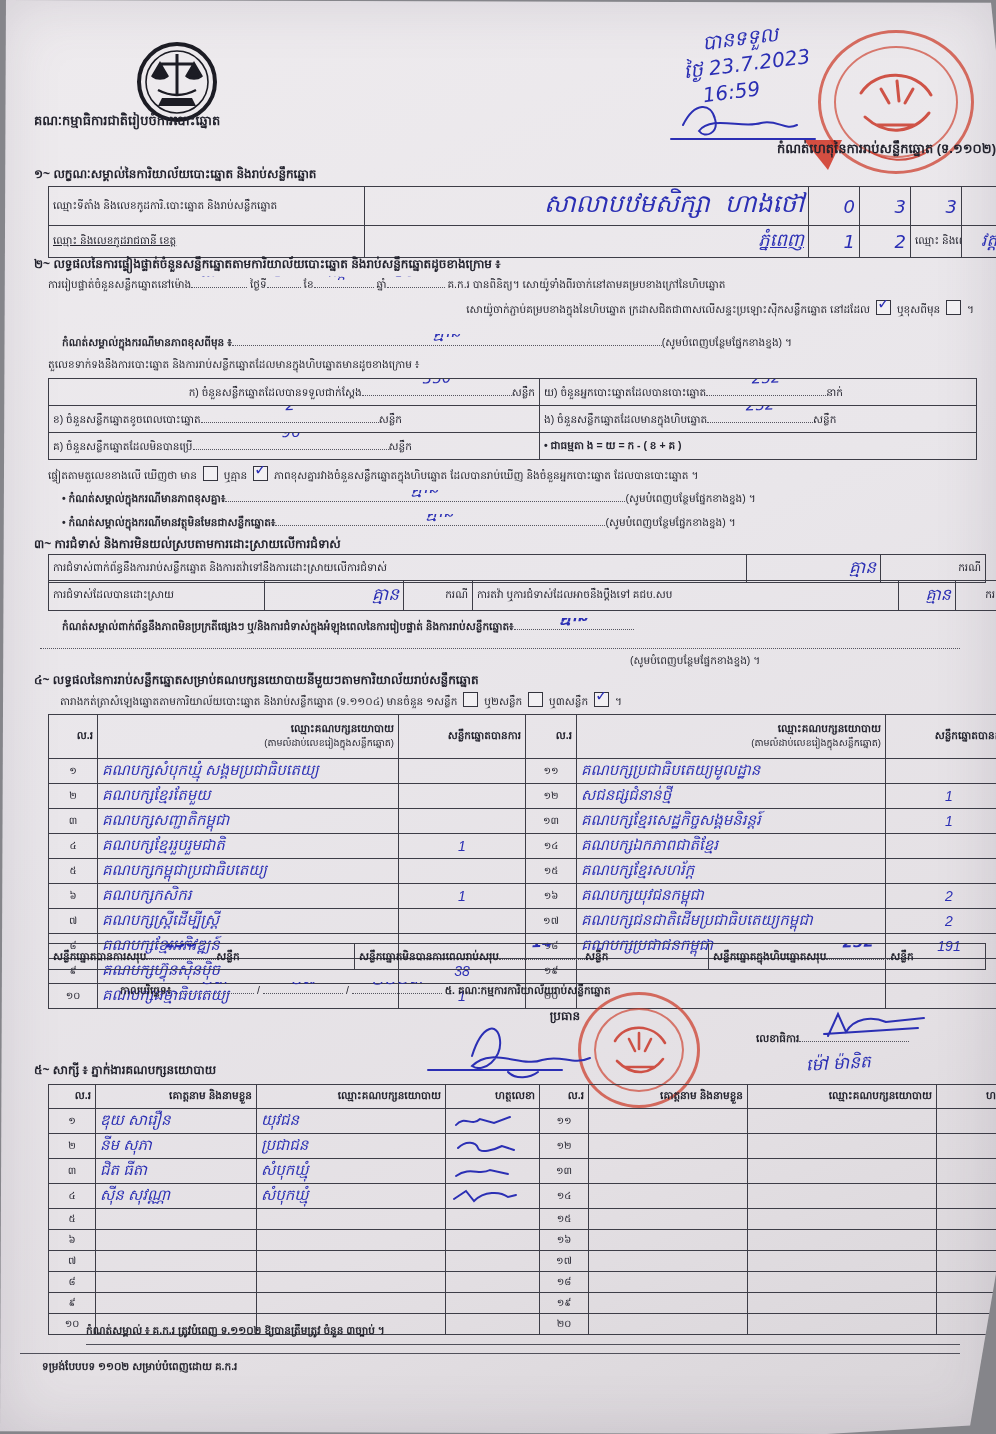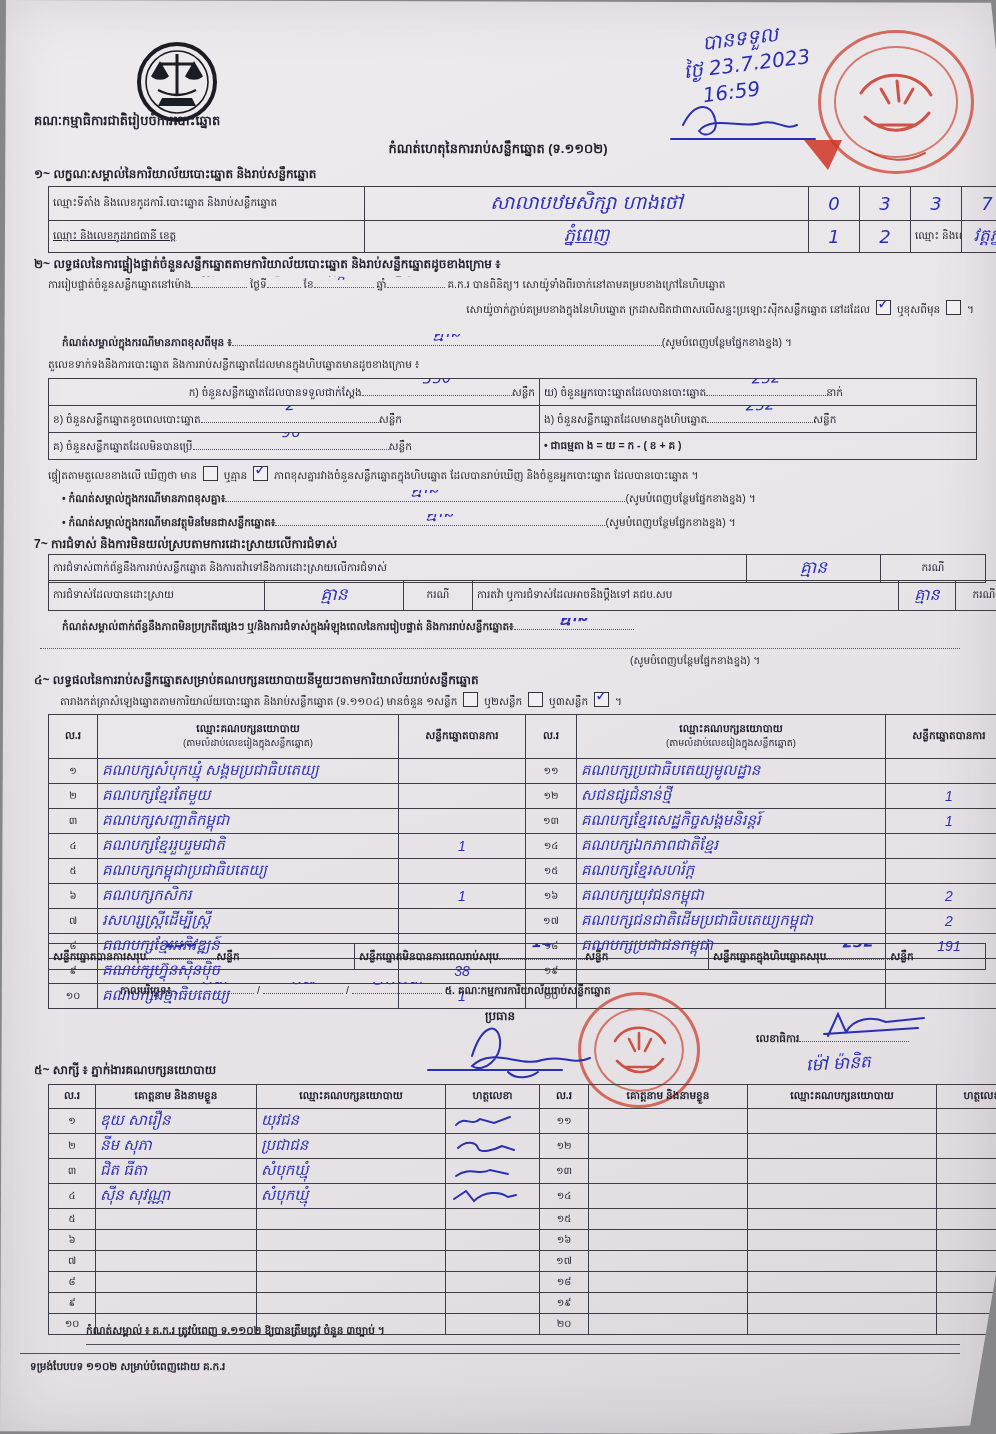--- a/index.html
+++ b/index.html
@@ -4,21 +4,21 @@
 <style>
   html,body{margin:0;padding:0;}
   body{width:996px;height:1434px;background:#85858a;font-family:"Liberation Sans","DejaVu Sans",sans-serif;position:relative;overflow:hidden;}
   #page{position:relative;width:996px;height:1434px;}
   .paper{position:absolute;inset:0;background:linear-gradient(155deg,#eeebee 0%,#e9e6ea 45%,#e4e0e4 75%,#d8d4d8 100%);
          clip-path:polygon(0.6% 0,99.5% 0.2%,100% 3.5%,100% 88.8%,97.4% 99.4%,83% 100%,0 99.8%);
          box-shadow:inset 0 0 60px rgba(90,80,100,.18);}
   .abs{position:absolute;}
   .b{font-weight:bold;}
   .hw{color:#2b2fb4;font-style:italic;font-family:"DejaVu Sans",sans-serif;}
-  .center{text-align:center;}
+  .center{text-align:right;}
   table{border-collapse:collapse;table-layout:fixed;}
   td,th{border:1.6px solid #3d3d47;padding:1px 4px;font-size:10.5px;color:#23232e;overflow:hidden;white-space:nowrap;vertical-align:middle;}
   .hd{font-size:12px;font-weight:bold;color:#23232e;white-space:nowrap;overflow:hidden;}
   .txt{font-size:10.5px;color:#26262f;white-space:nowrap;overflow:hidden;}
   .cb{display:inline-block;width:13px;height:13px;border:1.6px solid #34343e;background:#f2f0f3;position:relative;vertical-align:-2px;margin:0 3px;}
   .cb.on::after{content:"✓";position:absolute;left:0;top:-7px;font-size:16px;font-weight:bold;color:#2b2fb4;}
   .dl{display:inline-block;border-bottom:1.5px dotted #55555f;height:11px;position:relative;vertical-align:baseline;}
   .dl>.hw{position:absolute;left:50%;transform:translateX(-50%) rotate(-2deg);top:-15px;font-size:15px;white-space:nowrap;}
   .rownum{text-align:center;font-size:10px;}
   .cname{color:#2b2fb4;font-style:italic;font-size:15px;}
@@ -66,21 +66,21 @@
 
     <div class="abs hd" style="left:34px;top:112px;width:420px;font-size:13px;">គណៈកម្មាធិការជាតិរៀបចំការបោះឆ្នោត</div>
     <div class="abs hd center" style="left:0;top:140px;width:996px;font-size:13px;">កំណត់ហេតុនៃការរាប់សន្លឹកឆ្នោត (ទ.១១០២)</div>
 
     <div class="abs hd" style="left:34px;top:166px;width:930px;">១~ លក្ខណៈសម្គាល់នៃការិយាល័យបោះឆ្នោត និងរាប់សន្លឹកឆ្នោត</div>
     <table class="abs" style="left:48px;top:186px;width:910px;">
       <tbody>
           <tr style="height:34px;">
         <td style="width:307px;">ឈ្មោះទីតាំង និងលេខកូដការិ.បោះឆ្នោត និងរាប់សន្លឹកឆ្នោត</td>
         <td style="width:435px;" class="center">
-          <span class="hw" style="font-size:19px;">សាលាបឋមសិក្សា ហាងថៅ</span>
+          <span class="hw" style="font-size:25px;font-family:Liberation Mono, monospace;">សាលាបឋមសិក្សា ហាងថៅ</span>
         </td>
         <td style="width:42px;" class="center"><span class="hw" style="font-size:18px;">0</span></td>
         <td style="width:42px;" class="center"><span class="hw" style="font-size:18px;">3</span></td>
         <td style="width:42px;" class="center"><span class="hw" style="font-size:18px;">3</span></td>
         <td style="width:42px;" class="center"><span class="hw" style="font-size:18px;">7</span></td>
       </tr>
       <tr style="height:32px;">
         <td style="width:232px;text-decoration:underline;">ឈ្មោះ និងលេខកូដរាជធានី ខេត្ត</td>
         <td style="width:120px;" class="center"><span class="hw" style="font-size:18px;text-decoration:underline;">ភ្នំពេញ</span></td>
         <td style="width:30px;" class="center"><span class="hw" style="font-size:18px;">1</span></td>
@@ -138,21 +138,21 @@
       <span class="cb on" id="cb-diff-none"></span>
       <span>ភាពខុសគ្នារវាងចំនួនសន្លឹកឆ្នោតក្នុងហិបឆ្នោត ដែលបានរាប់ឃើញ និងចំនួនអ្នកបោះឆ្នោត ដែលបានបោះឆ្នោត ។</span>
     </div>
     <div class="abs txt" style="left:62px;top:490px;width:920px;">
       <span class="b">• កំណត់សម្គាល់ក្នុងករណីមានភាពខុសគ្នា៖</span><span class="dl" style="width:400px;"><span class="hw" style="font-size:18px;">គ្មាន</span></span><span>(សូមបំពេញបន្ថែមផ្នែកខាងខ្នង) ។</span>
     </div>
     <div class="abs txt" style="left:62px;top:514px;width:920px;">
       <span class="b">• កំណត់សម្គាល់ក្នុងករណីមានវត្ថុមិនមែនជាសន្លឹកឆ្នោត៖</span><span class="dl" style="width:330px;"><span class="hw" style="font-size:18px;">គ្មាន</span></span><span>(សូមបំពេញបន្ថែមផ្នែកខាងខ្នង) ។</span>
     </div>
 
-    <div class="abs hd" style="left:34px;top:536px;width:930px;">7~ ការជំទាស់ និងការមិនយល់ស្របតាមការដោះស្រាយលើការជំទាស់</div>
+    <div class="abs hd" style="left:34px;top:536px;width:930px;">៣~ ការជំទាស់ និងការមិនយល់ស្របតាមការដោះស្រាយលើការជំទាស់</div>
     <table class="abs" style="left:48px;top:554px;width:910px;">
       <tbody>
           <tr style="height:28px;">
         <td style="width:689px;">ការជំទាស់ពាក់ព័ន្ធនឹងការរាប់សន្លឹកឆ្នោត និងការតវ៉ាទៅនឹងការដោះស្រាយលើការជំទាស់</td>
         <td style="width:125px;" class="center"><span class="hw" style="font-size:17px;">គ្មាន</span></td>
         <td style="width:96px;" class="center">ករណី</td>
       </tr>
     </tbody>
       </table>
     <table class="abs" style="left:48px;top:580.4px;width:910px;">
@@ -244,21 +244,21 @@
           <tr style="height: 21px;">
             <td class="rownum">៦</td>
             <td class="cname">គណបក្សកសិករ</td>
             <td class="cvotes">1</td>
             <td class="rownum">១៦</td>
             <td class="cname">គណបក្សយុវជនកម្ពុជា</td>
             <td class="cvotes">2</td>
           </tr>
           <tr style="height: 21px;">
             <td class="rownum">៧</td>
-            <td class="cname">រសហរ្សស្ត្រីដើម្បីស្ត្រី</td>
+            <td class="cname">គណបក្សស្ត្រីដើម្បីស្ត្រី</td>
             <td class="cvotes"></td>
             <td class="rownum">១៧</td>
             <td class="cname">គណបក្សជនជាតិដើមប្រជាធិបតេយ្យកម្ពុជា</td>
             <td class="cvotes">2</td>
           </tr>
           <tr style="height: 21px;">
             <td class="rownum">៨</td>
             <td class="cname">គណបក្សខ្មែរអភិវឌ្ឍន៍</td>
             <td class="cvotes"></td>
             <td class="rownum">១៨</td>
@@ -450,16 +450,16 @@
             <td class="cname"></td>
             <td class="cname"></td>
             <td class="center"></td>
           </tr>
         </tbody>
     </table>
 
     <div class="abs txt b" style="left:86px;top:1324px;width:880px;">កំណត់សម្គាល់ ៖ គ.ក.រ ត្រូវបំពេញ ទ.១១០២ ឱ្យបានត្រឹមត្រូវ ចំនួន ៣ច្បាប់ ។</div>
     <div class="abs" style="left:86px;top:1344px;width:874px;border-bottom:1.4px solid #50505a;"></div>
     <div class="abs" style="left:20px;top:1353px;width:940px;border-bottom:1.4px solid #50505a;"></div>
-    <div class="abs txt b" style="left:30px;top:1360px;width:600px;">ទម្រង់បែបបទ ១១០២ សម្រាប់បំពេញដោយ គ.ក.រ</div>
+    <div class="abs txt b" style="left:42px;top:1360px;width:600px;">ទម្រង់បែបបទ ១១០២ សម្រាប់បំពេញដោយ គ.ក.រ</div>
 
   </div>
 </div>
 
 </body></html>

